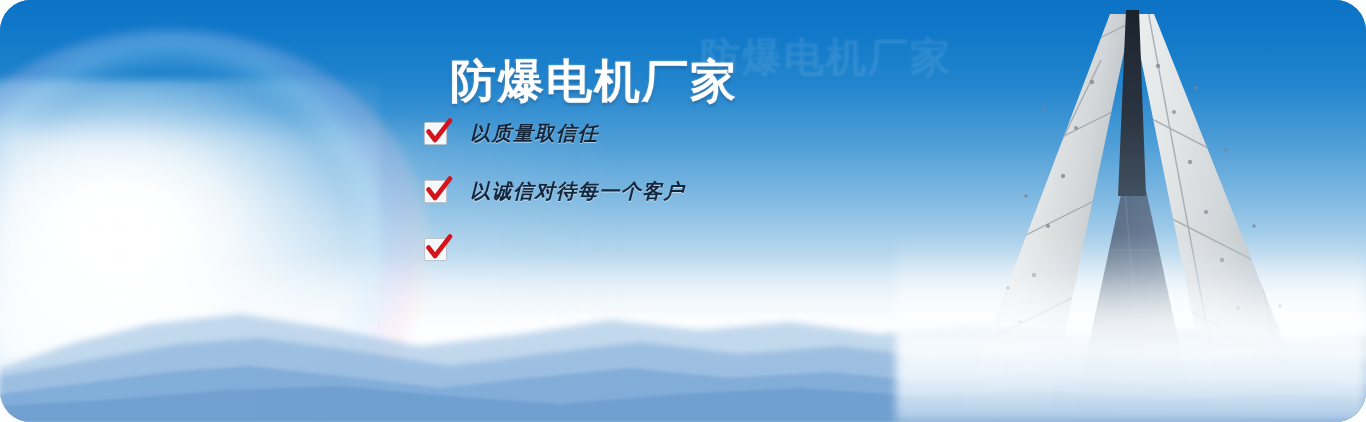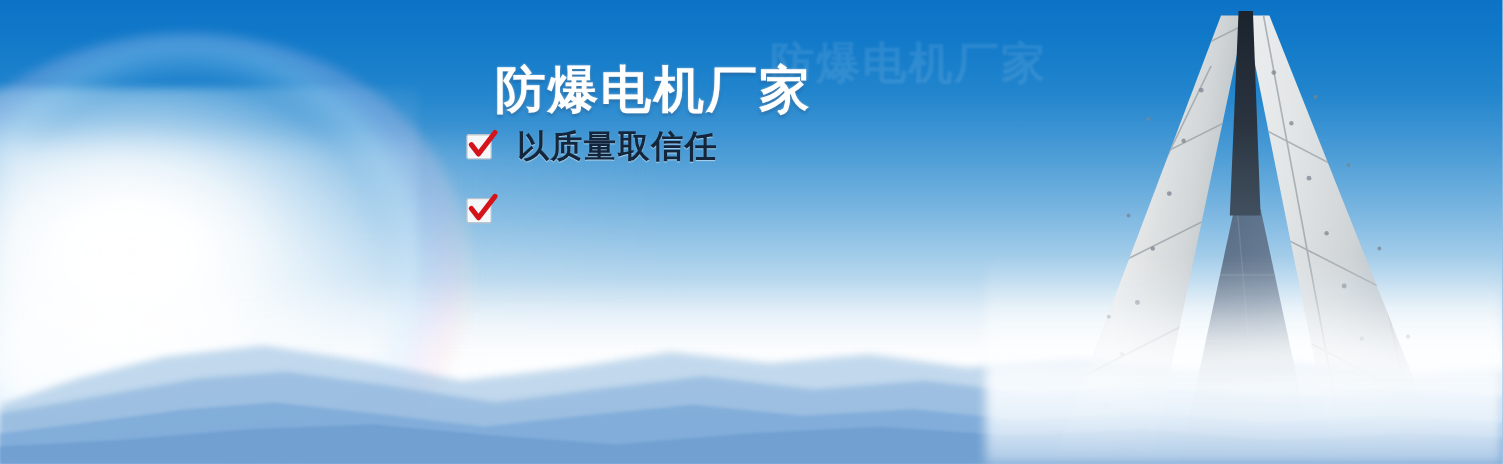--- a/index.html
+++ b/index.html
@@ -11,20 +11,21 @@
   body {
     font-family: "DejaVu Sans", "Liberation Sans", sans-serif;
   }
 
   .banner {
     position: relative;
     width: 1366px;
     height: 422px;
     overflow: hidden;
     background: #0f76c5;
+    border-radius: 31px;
   }
 
   
   .sky {
     position: absolute;
     inset: 0;
     background: linear-gradient(to bottom,
       #0c72c6 0%,
       #1179c9 8%,
       #2285cd 20%,
@@ -182,27 +183,28 @@
   .check-icon {
     position: relative;
     width: 30px;
     height: 30px;
     flex: 0 0 30px;
     margin-right: 18px;
   }
   .check-icon svg { display: block; overflow: visible; }
 
   .bullet-text {
-    font-size: 29px;
+    font-size: 20px;
     font-weight: bold;
     color: #13263c;
     letter-spacing: 1.5px;
     line-height: 1;
     white-space: nowrap;
     text-shadow: 0 1px 1px rgba(255,255,255,0.55);
+    font-style: italic;
   }
 </style>
 </head>
 <body>
 
 <div class="banner">
 
   <div class="sky"></div>
   <div class="haze-band"></div>
 
@@ -370,20 +372,30 @@
       <span class="check-icon">
         <svg width="30" height="30" viewBox="0 0 30 30">
           <rect x="2.5" y="4.5" width="22" height="22" rx="1.5" fill="#fdfdfd" stroke="#b9c4cc" stroke-width="1.2"></rect>
           <rect x="3.8" y="5.8" width="19.4" height="19.4" rx="1" fill="#f4f7f9" opacity="0.9"></rect>
           <path d="M6.5,13.5 L13,22 L28,2.5" fill="none" stroke="#d4141a" stroke-width="4.6" stroke-linecap="round" stroke-linejoin="round"></path>
         </svg>
       </span>
       <span class="bullet-text">以质量取信任</span>
     </div>
 
+    <div class="bullet-row">
+      <span class="check-icon">
+        <svg width="30" height="30" viewBox="0 0 30 30">
+          <rect x="2.5" y="4.5" width="22" height="22" rx="1.5" fill="#fdfdfd" stroke="#b9c4cc" stroke-width="1.2"></rect>
+          <rect x="3.8" y="5.8" width="19.4" height="19.4" rx="1" fill="#f4f7f9" opacity="0.9"></rect>
+          <path d="M6.5,13.5 L13,22 L28,2.5" fill="none" stroke="#d4141a" stroke-width="4.6" stroke-linecap="round" stroke-linejoin="round"></path>
+        </svg>
+      </span>
+      <span class="bullet-text">以诚信对待每一个客户</span>
+    </div>
 
     <div class="bullet-row">
       <span class="check-icon">
         <svg width="30" height="30" viewBox="0 0 30 30">
           <rect x="2.5" y="4.5" width="22" height="22" rx="1.5" fill="#fdfdfd" stroke="#b9c4cc" stroke-width="1.2"></rect>
           <rect x="3.8" y="5.8" width="19.4" height="19.4" rx="1" fill="#f4f7f9" opacity="0.9"></rect>
           <path d="M6.5,13.5 L13,22 L28,2.5" fill="none" stroke="#d4141a" stroke-width="4.6" stroke-linecap="round" stroke-linejoin="round"></path>
         </svg>
       </span>
     </div>

